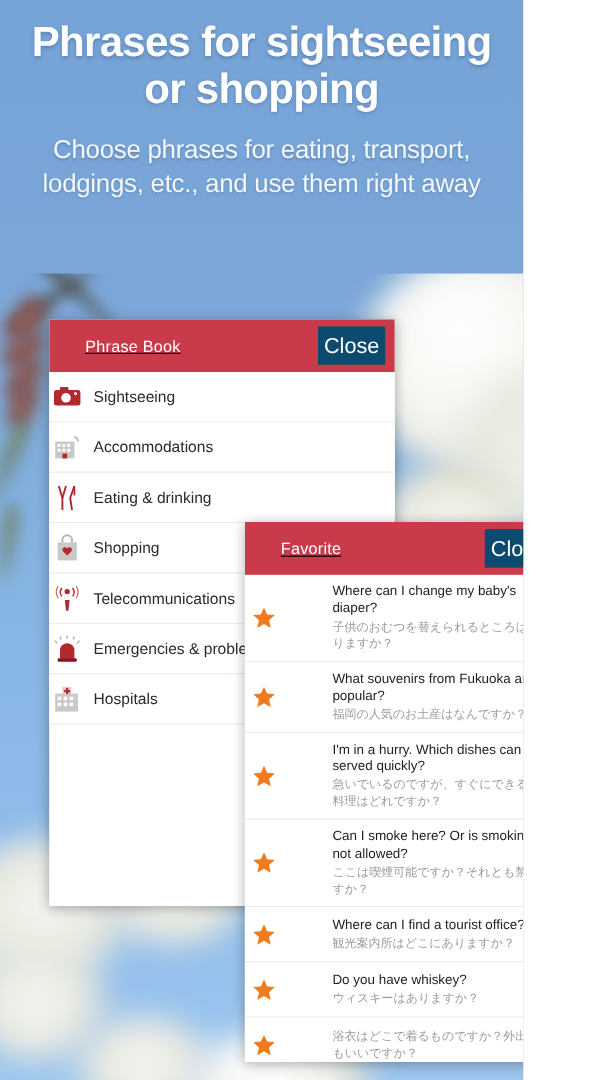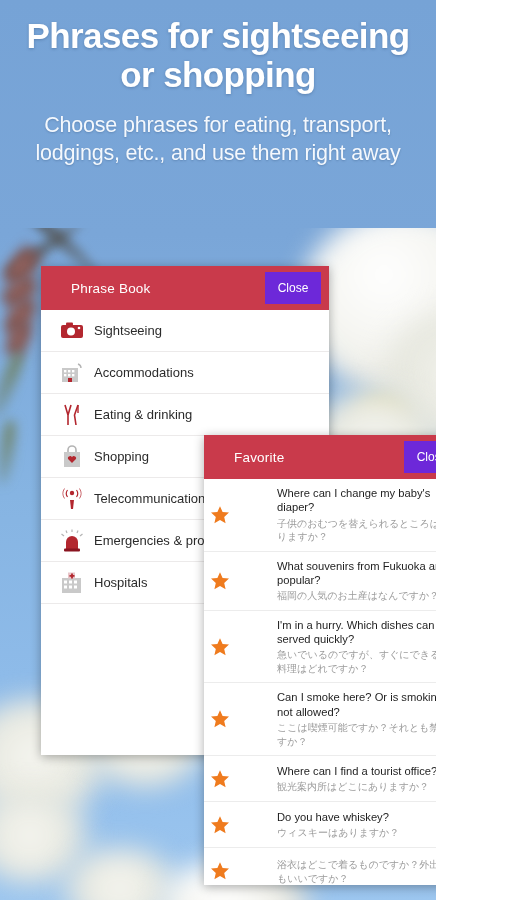--- a/index.html
+++ b/index.html
@@ -93,54 +93,55 @@
     box-shadow: 0 2px 10px rgba(0,0,0,0.32);
     overflow: hidden;
   }
   .panel-header {
     position: relative;
     display: flex;
     align-items: center;
     background: #c93a4b;
     height: 44px;
     padding-left: 30px;
+    text-decoration: underline;
   }
   .panel-title {
     color: #ffffff;
     font-size: 13.5px;
     letter-spacing: 0.2px;
   }
   .close-btn {
     position: absolute;
     right: 8px;
     top: 6px;
     bottom: 6px;
     width: 56px;
-    background: #6d28d9;
+    background: #0c4a6e;
     color: #ffffff;
-    font-size: 12px;
+    font-size: 18px;
     display: flex;
     align-items: center;
     justify-content: center;
     cursor: pointer;
   }
 
   
   #phrasebook {
     left: 41px;
     top: 266px;
     width: 288px;
     height: 489px;
   }
   .pb-list { background: #ffffff; }
   .pb-row {
     display: flex;
     align-items: center;
     height: 42px;
-    padding-left: 16px;
+    padding-left: 0;
     border-bottom: 1px solid #eceaea;
     cursor: pointer;
   }
   .pb-icon {
     width: 30px;
     height: 26px;
     flex: 0 0 30px;
     display: flex;
     align-items: center;
     justify-content: center;

